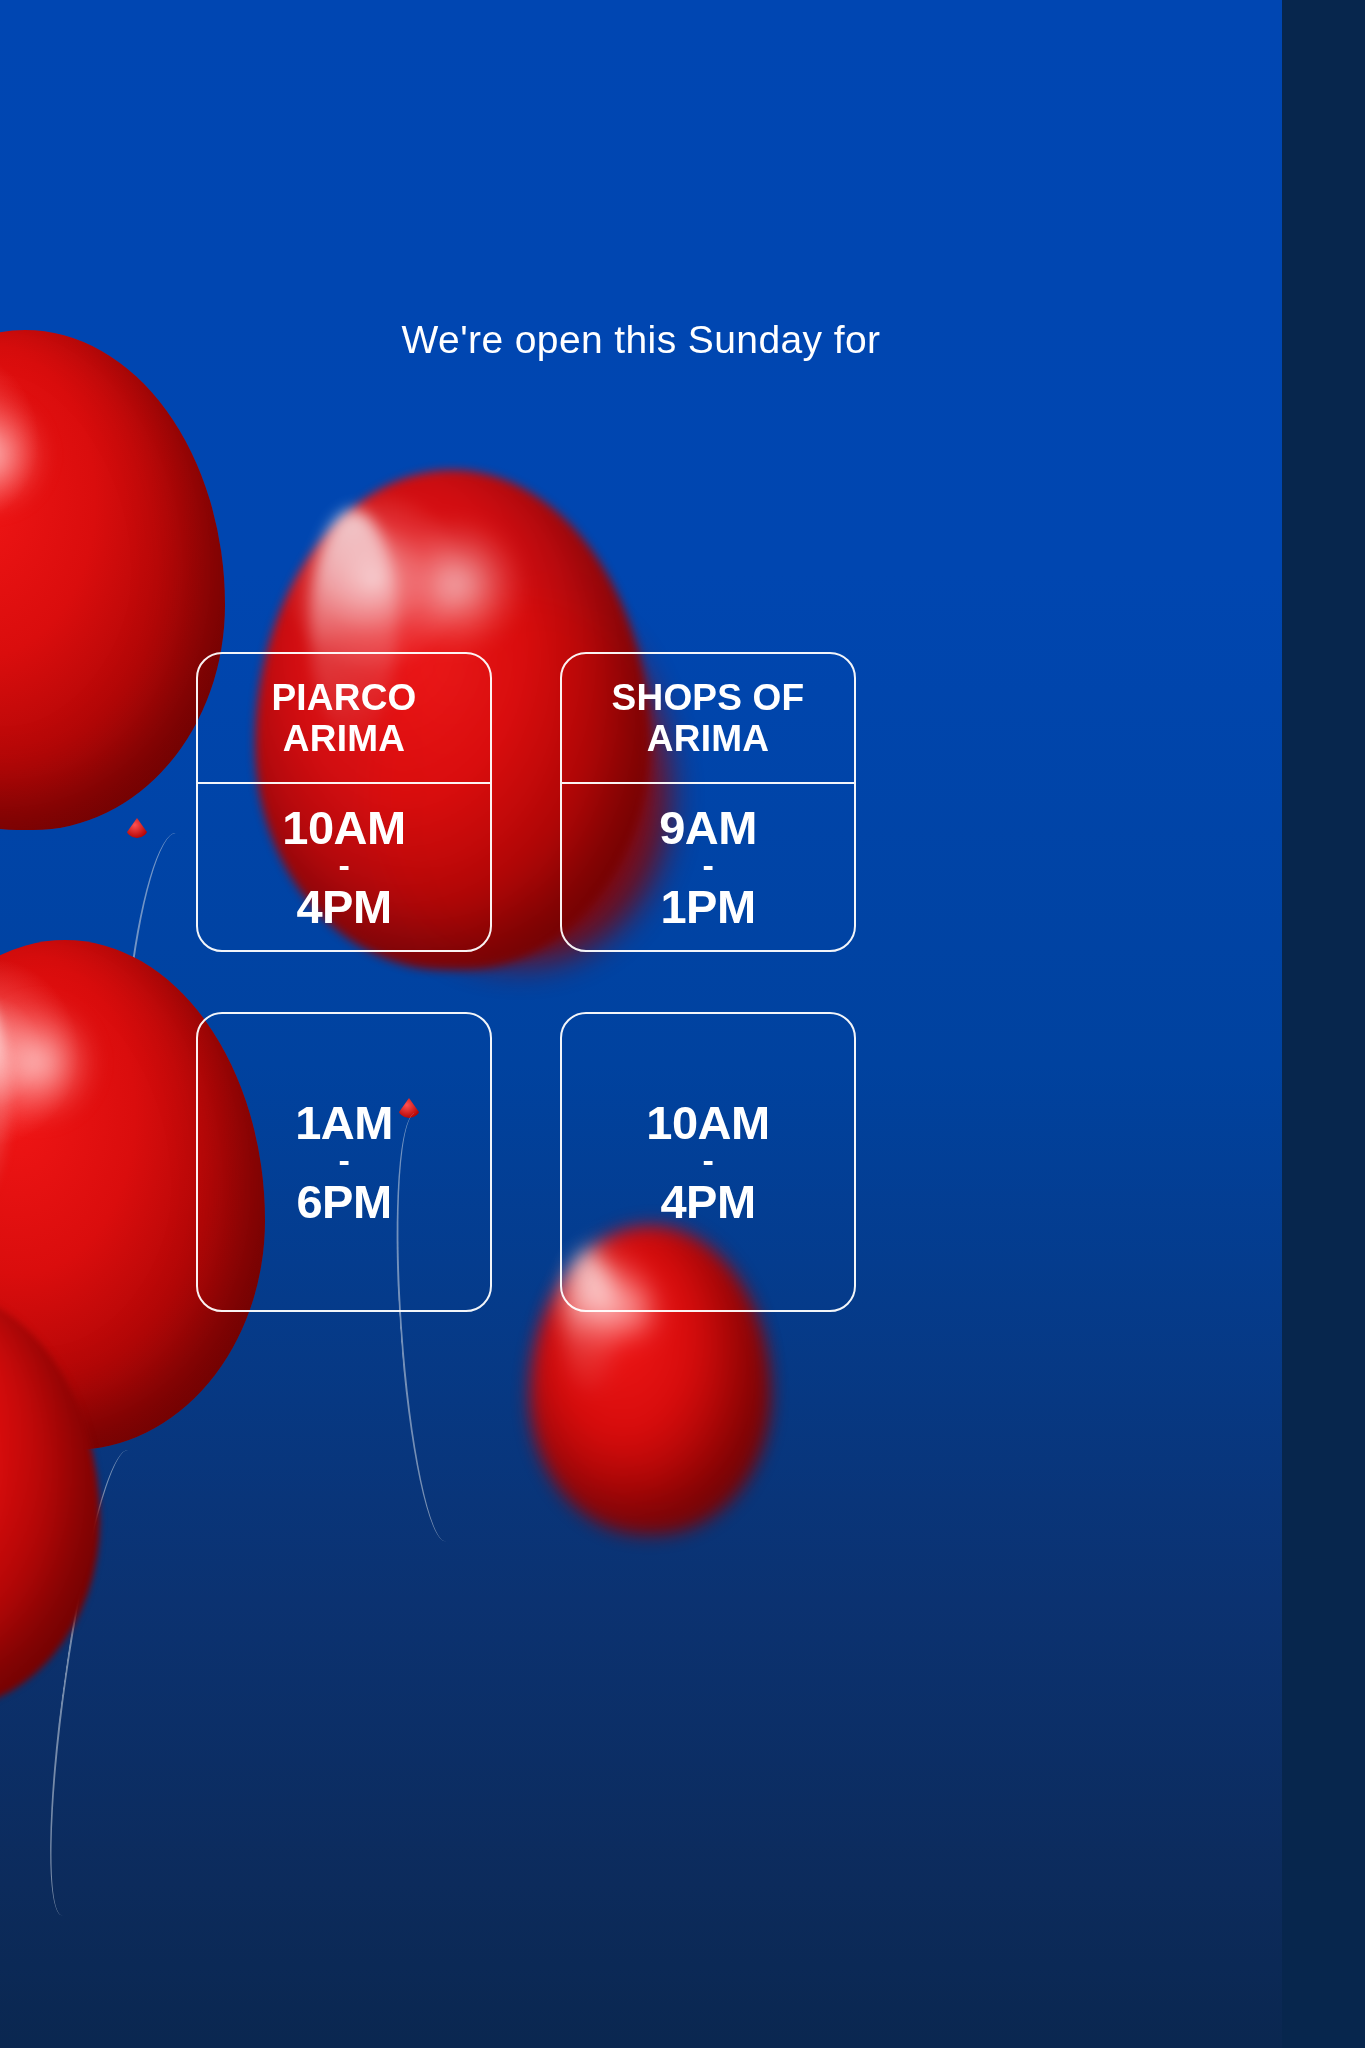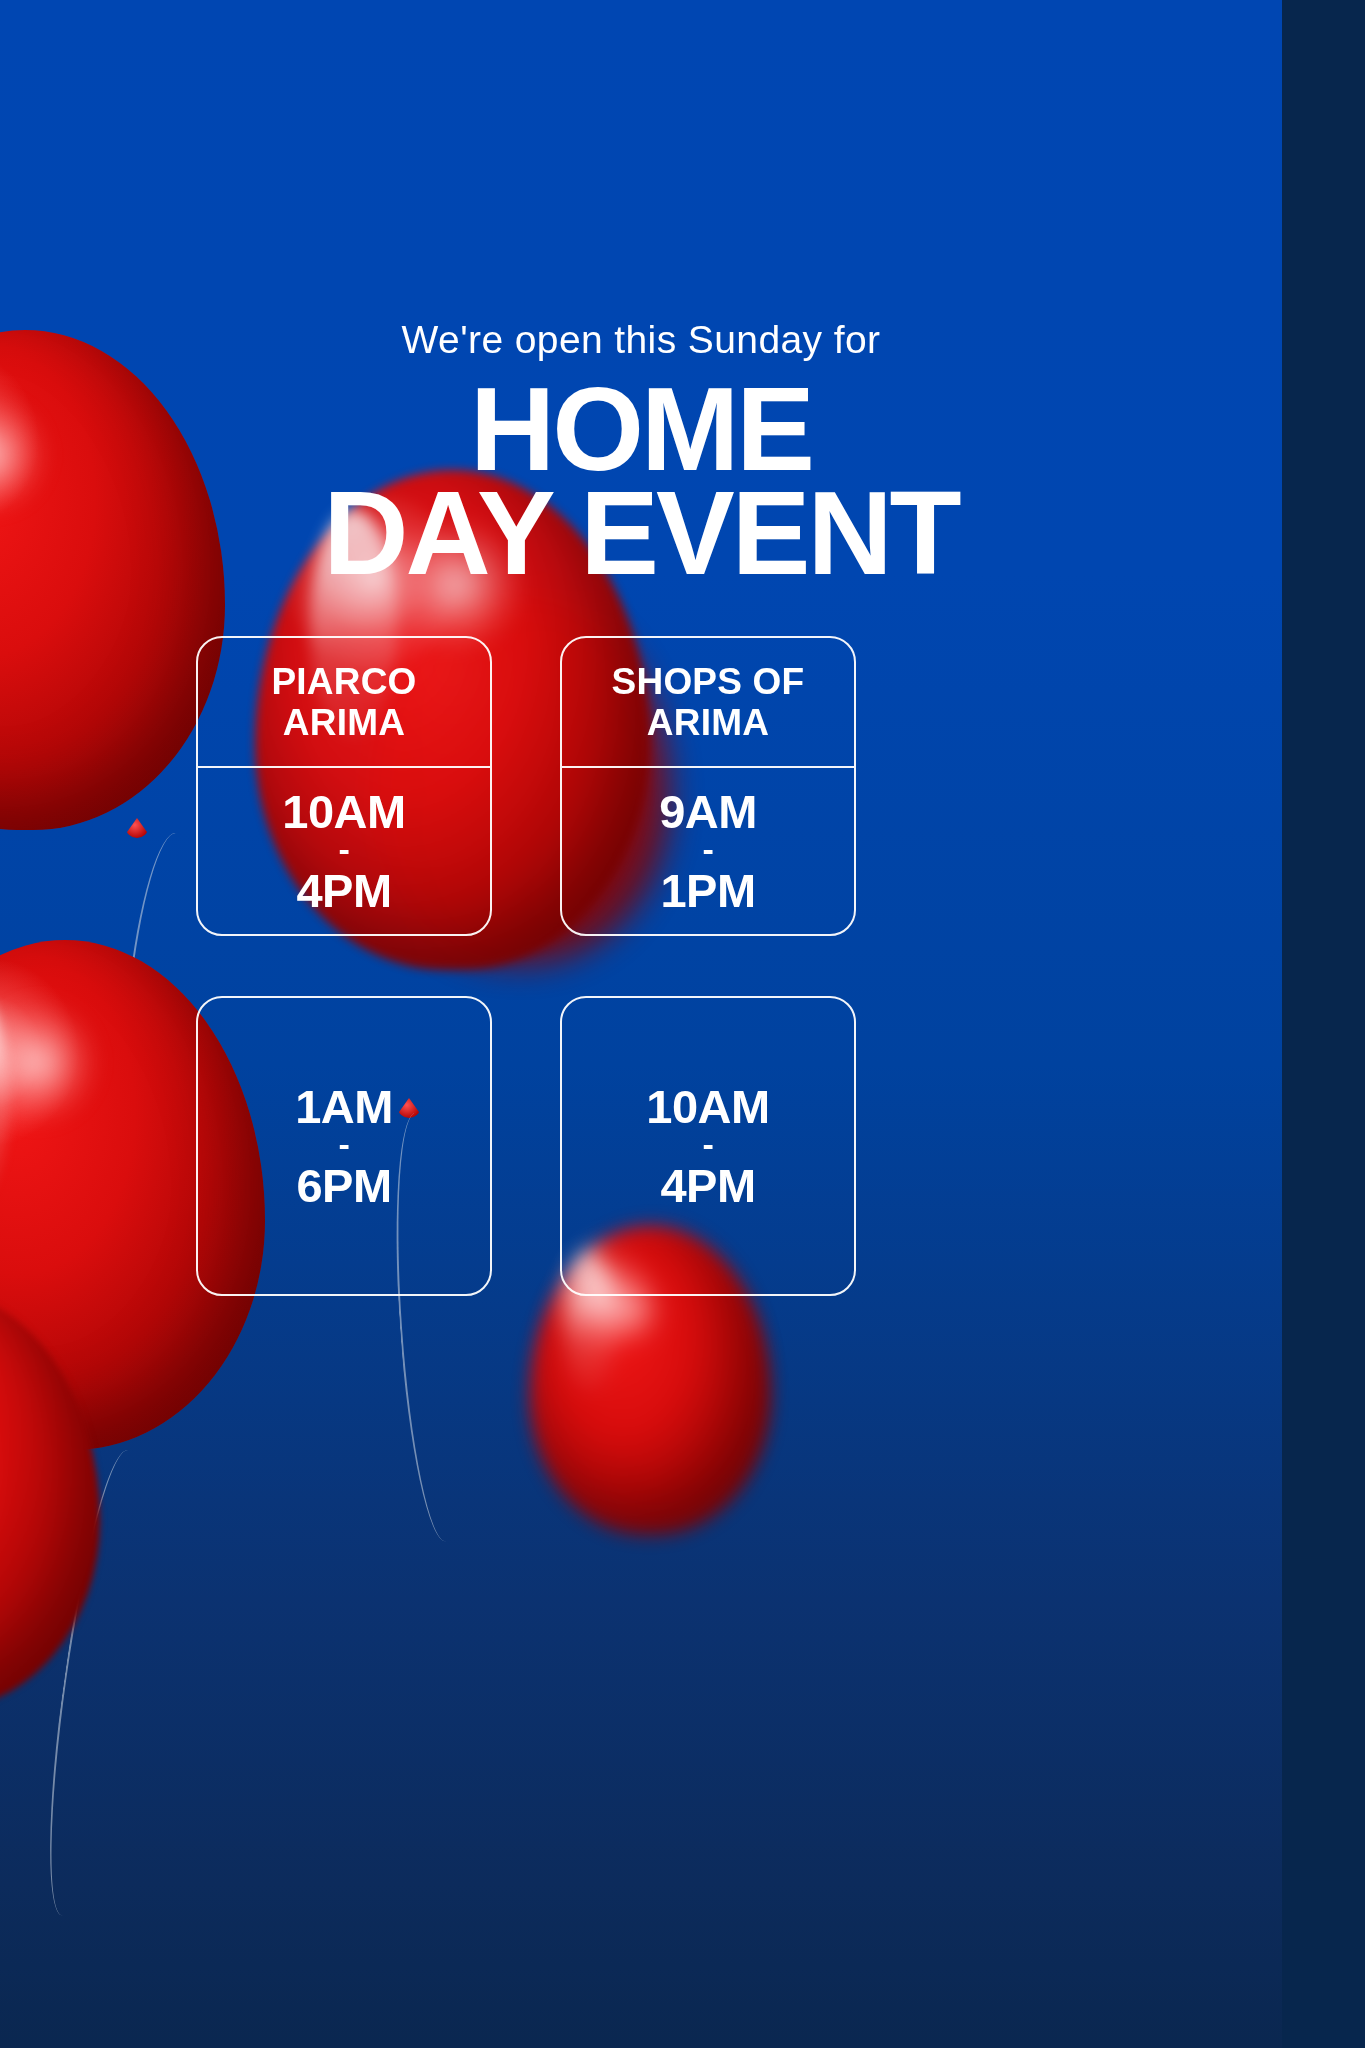--- a/index.html
+++ b/index.html
@@ -100,21 +100,21 @@
     line-height: 0.88;
     letter-spacing: -3px;
   }
   #headline .line1 { display: block; font-size: 118px; }
   #headline .line2 { display: block; font-size: 118px; }
 
   
   #cards {
     position: absolute;
     left: 196px;
-    top: 636px;
+    top: 652px;
     width: 660px;
     z-index: 7;
     display: grid;
     grid-template-columns: 296px 296px;
     grid-template-rows: 300px 300px;
     column-gap: 68px;
     row-gap: 60px;
   }
   .card {
     border: 2px solid rgba(255,255,255,0.95);
@@ -177,24 +177,20 @@
 
   <div class="balloon" id="b-low-blur"></div>
   <div class="balloon" id="b-bottom">
     <div class="spot" style="left:26%; top:14%; width:30%; height:24%;"></div>
   </div>
 
   <div class="balloon" id="b-edge-left"></div>
 
   <div id="subtitle">We're open this Sunday for</div>
 
-  <div id="headline">
-    <span class="line1">HOME</span>
-    <span class="line2">DAY EVENT</span>
-  </div>
 
   <div id="cards">
 
     <div class="card">
       <div class="card-name">
         <span>
           <span>PIARCO</span><br>
           <span>ARIMA</span>
         </span>
       </div>

